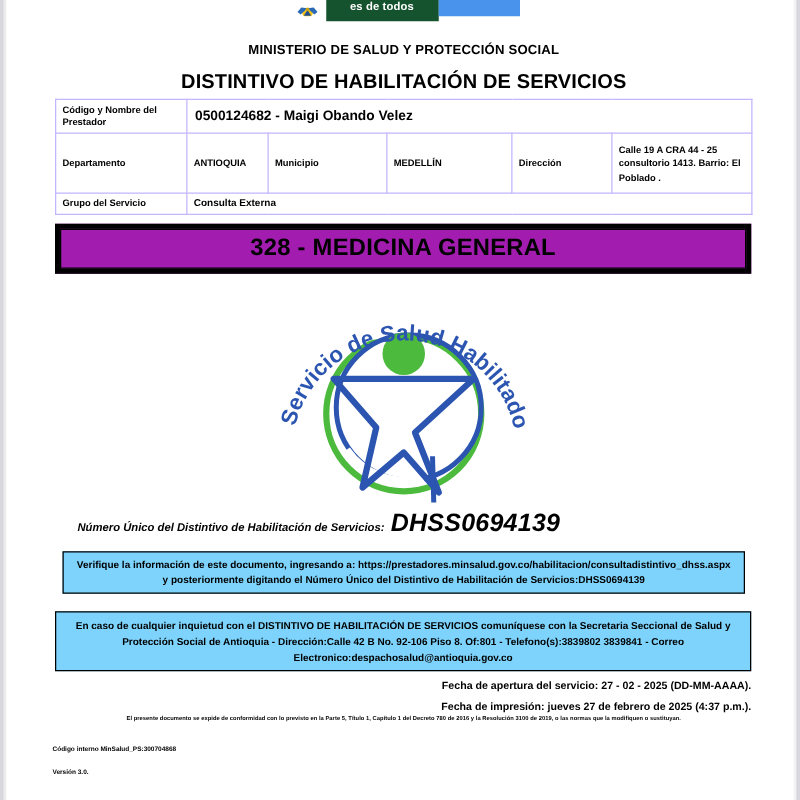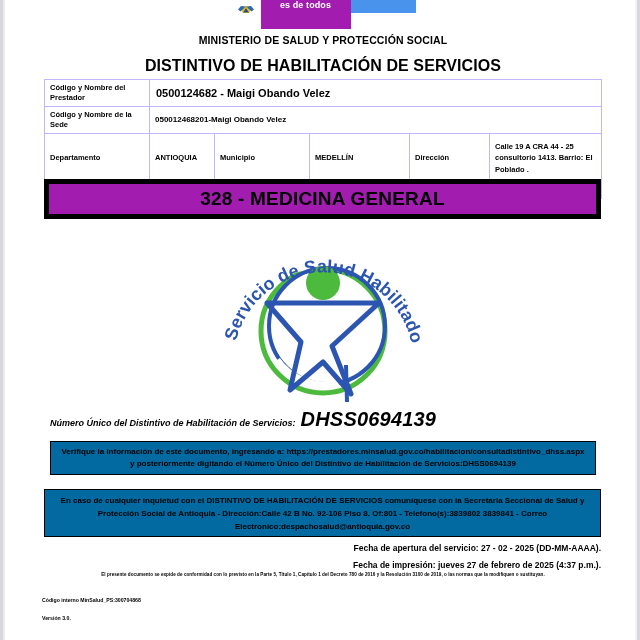--- a/index.html
+++ b/index.html
@@ -54,22 +54,22 @@
     width: 30px;
     height: 13px;
     display: flex;
     align-items: flex-end;
     justify-content: center;
     background: #ffffff;
   }
   .crest svg { display: block; }
   .banner-blue {
     width: 90px;
-    height: 29px;
-    background: #a21caf;
+    height: 17px;
+    background: #14532d;
     color: #ffffff;
     font-size: 9px;
     font-weight: bold;
     display: flex;
     align-items: flex-start;
     justify-content: center;
     line-height: 10px;
     letter-spacing: .1px;
     overflow: hidden;
   }
@@ -181,36 +181,37 @@
     top: 408px;
     width: 560px;
     display: flex;
     align-items: baseline;
   }
   .unique-label {
     font-size: 9px;
     font-weight: bold;
     font-style: italic;
     color: #000;
+    margin-left: 12px;
   }
   .unique-value {
     font-size: 20px;
     font-weight: bold;
     font-style: italic;
     color: #000;
     margin-left: 5px;
     letter-spacing: .2px;
   }
 
   
   .note-box {
     position: absolute;
     box-sizing: border-box;
     border: 1px solid #000;
-    background: #0369a1;
+    background: #7dd3fc;
     display: flex;
     flex-direction: column;
     align-items: center;
     justify-content: center;
     text-align: center;
     color: #000;
   }
   #verify-box {
     left: 47px;
     top: 441px;
@@ -304,24 +305,20 @@
       <col style="width:65px">
       <col style="width:95px">
       <col style="width:100px">
       <col style="width:80px">
       <col style="width:112px">
     </colgroup>
     <tbody>
       <tr>
         <td>Código y Nombre del Prestador</td>
         <td class="big" colspan="5">0500124682 - Maigi Obando Velez</td>
-      </tr>
-      <tr>
-        <td>Código y Nombre de la Sede</td>
-        <td class="mid" colspan="5">050012468201-Maigi Obando Velez</td>
       </tr>
       <tr class="addr-row">
         <td>Departamento</td>
         <td>ANTIOQUIA</td>
         <td>Municipio</td>
         <td>MEDELLÍN</td>
         <td>Dirección</td>
         <td class="addr">Calle 19 A CRA 44 - 25 consultorio 1413. Barrio: El Poblado .</td>
       </tr>
       <tr>

